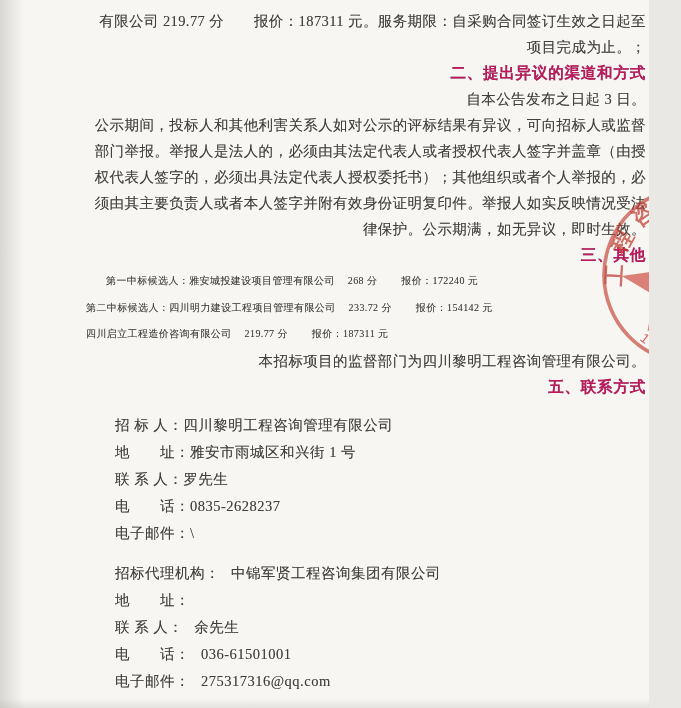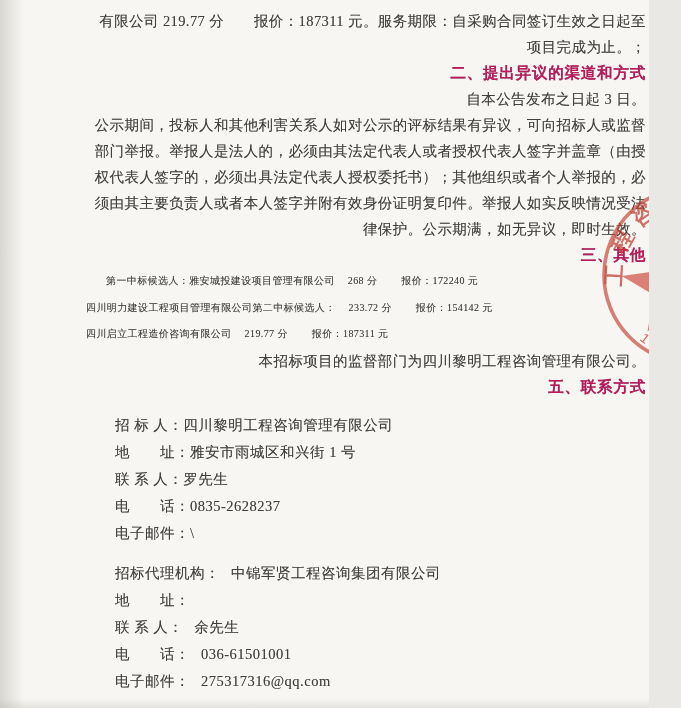--- a/index.html
+++ b/index.html
@@ -76,21 +76,21 @@
     <div class="heading">二、提出异议的渠道和方式</div>
     <div class="line indent">自本公告发布之日起 3 日。</div>
     <div class="line">公示期间，投标人和其他利害关系人如对公示的评标结果有异议，可向招标人或监督部门举报。举报人是法人的，必须由其法定代表人或者授权代表人签字并盖章（由授权代表人签字的，必须出具法定代表人授权委托书）；其他组织或者个人举报的，必须由其主要负责人或者本人签字并附有效身份证明复印件。举报人如实反映情况受法律保护。公示期满，如无异议，即时生效。</div>
 
     <div class="heading">三、其他</div>
 
     <div class="cand-row first">
       <span>第一中标候选人：</span><span>雅安城投建设项目管理有限公司</span><span class="cand-score">268 分</span><span class="cand-price">报价：172240 元</span>
     </div>
     <div class="cand-row">
-      <span>四川明力建设工程项目管理有限公司</span><span>第二中标候选人：</span><span class="cand-score">233.72 分</span><span class="cand-price">报价：154142 元</span>
+      <span>第二中标候选人：</span><span>四川明力建设工程项目管理有限公司</span><span class="cand-score">233.72 分</span><span class="cand-price">报价：154142 元</span>
     </div>
     <div class="cand-row">
       <span>四川启立工程造价咨询有限公司</span><span class="cand-score">219.77 分</span><span class="cand-price">报价：187311 元</span>
     </div>
 
     <div class="line indent">本招标项目的监督部门为四川黎明工程咨询管理有限公司。</div>
 
     <div class="heading">五、联系方式</div>
 
     <div class="contact">

